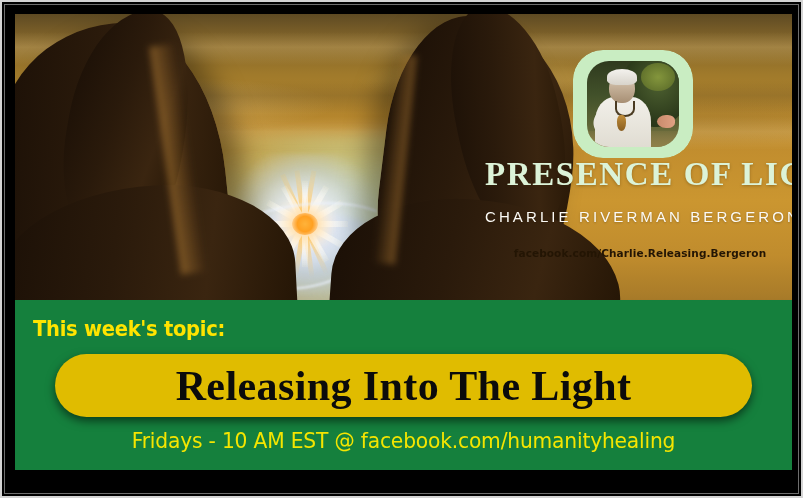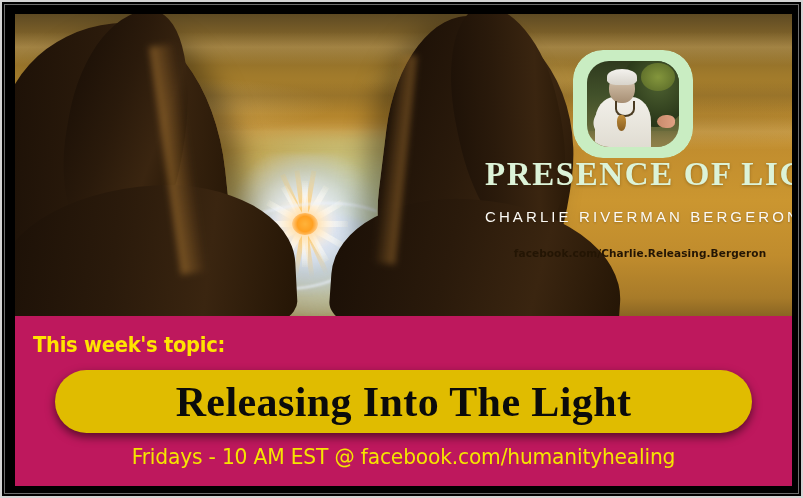--- a/index.html
+++ b/index.html
@@ -283,23 +283,23 @@
     font-size:10.5px;
     font-weight:bold;
     letter-spacing:.1px;
     color:#231504;
     white-space:nowrap;
   }
 
   
   .panel{
     position:absolute;
-    left:13px;top:314px;
+    left:13px;top:298px;
     width:777px;height:170px;
-    background:#be185d;
+    background:#15803d;
   }
   .topic-label{
     position:absolute;
     left:18px;top:17px;
     font-family:"DejaVu Sans",sans-serif;
     font-weight:bold;
     font-size:21px;
     letter-spacing:-.3px;
     color:#ffe400;
     transform:scaleX(.93);

